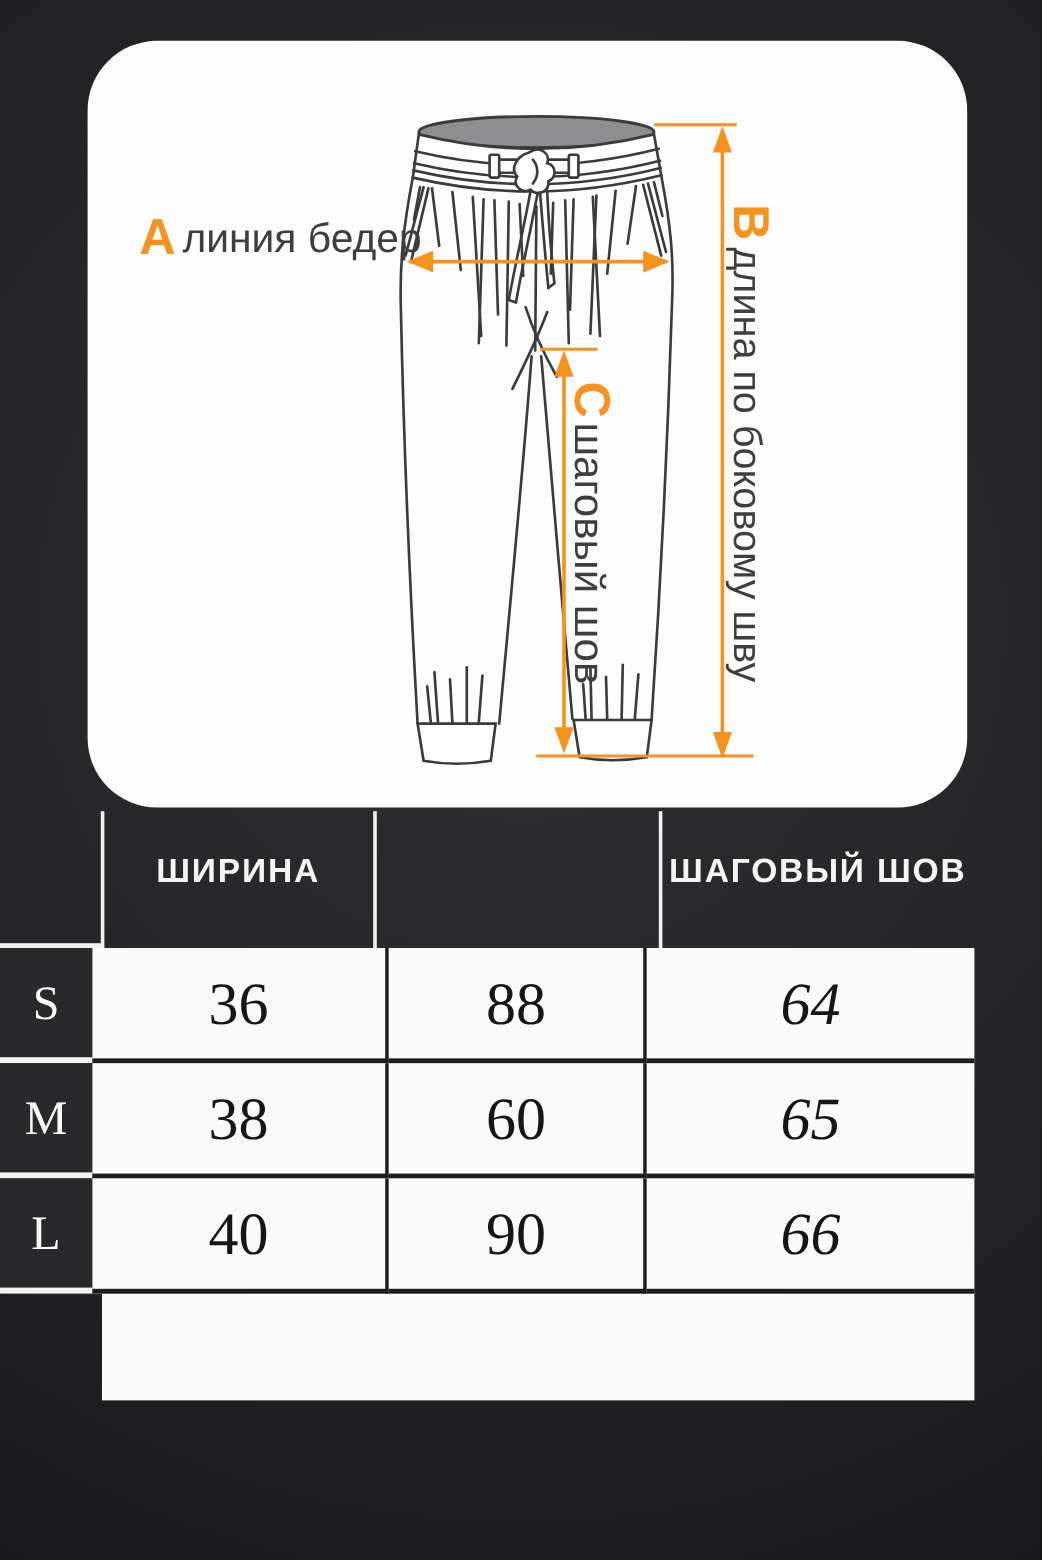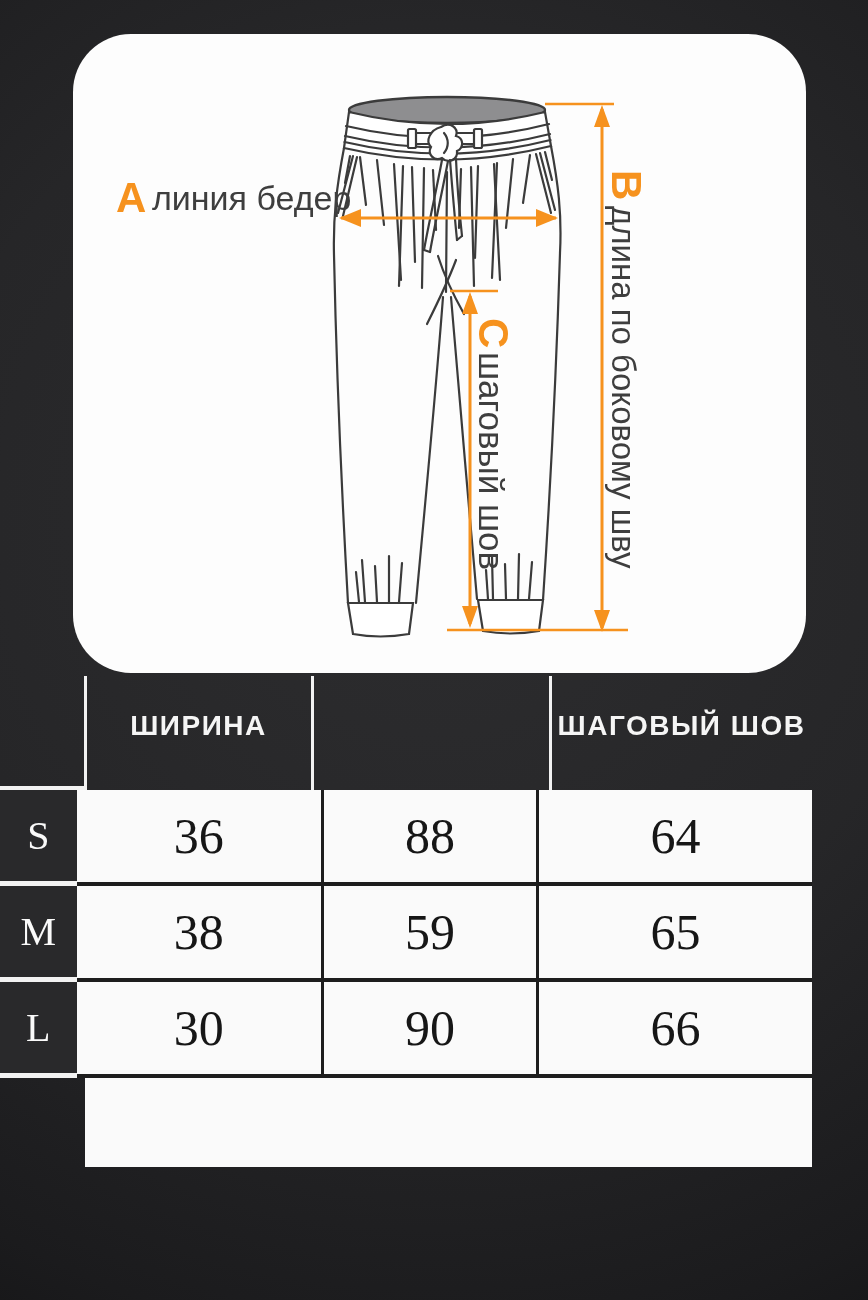--- a/index.html
+++ b/index.html
@@ -28,21 +28,21 @@
 
   .trow{display:flex;height:96px;}
   .sz{width:85px;box-sizing:border-box;background:#29292b;border-bottom:5px solid #f2f2f2;
       display:flex;align-items:center;justify-content:center;
       color:#fafafa;font-family:"Liberation Serif",serif;font-size:40px;}
   .cell{box-sizing:border-box;background:#fafafa;border-bottom:4px solid #1d1d1d;
       display:flex;align-items:center;justify-content:center;
       color:#161616;font-family:"Liberation Serif",serif;font-size:50px;}
   .c1{width:274px;border-right:3px solid #1d1d1d;}
   .c2{width:238px;border-right:3px solid #1d1d1d;}
-  .c3{width:303px;}
+  .c3{width:303px;font-style:italic;}
   .empty-row{margin-left:85px;width:727px;height:89px;background:#fafafa;}
 </style>
 </head>
 <body>
 
 <div class="page">
 
   <div class="panel">
     <svg width="733" height="639" viewBox="73 34 733 639" xmlns="http://www.w3.org/2000/svg">
 
@@ -163,26 +163,26 @@
 
     <div class="trow">
       <div class="sz">S</div>
       <div class="cell c1">36</div>
       <div class="cell c2">88</div>
       <div class="cell c3">64</div>
     </div>
     <div class="trow">
       <div class="sz">M</div>
       <div class="cell c1">38</div>
-      <div class="cell c2">59</div>
+      <div class="cell c2">60</div>
       <div class="cell c3">65</div>
     </div>
     <div class="trow">
       <div class="sz">L</div>
-      <div class="cell c1">30</div>
+      <div class="cell c1">40</div>
       <div class="cell c2">90</div>
       <div class="cell c3">66</div>
     </div>
 
     <div class="empty-row"></div>
   </div>
 
 </div>
 
 </body></html>

